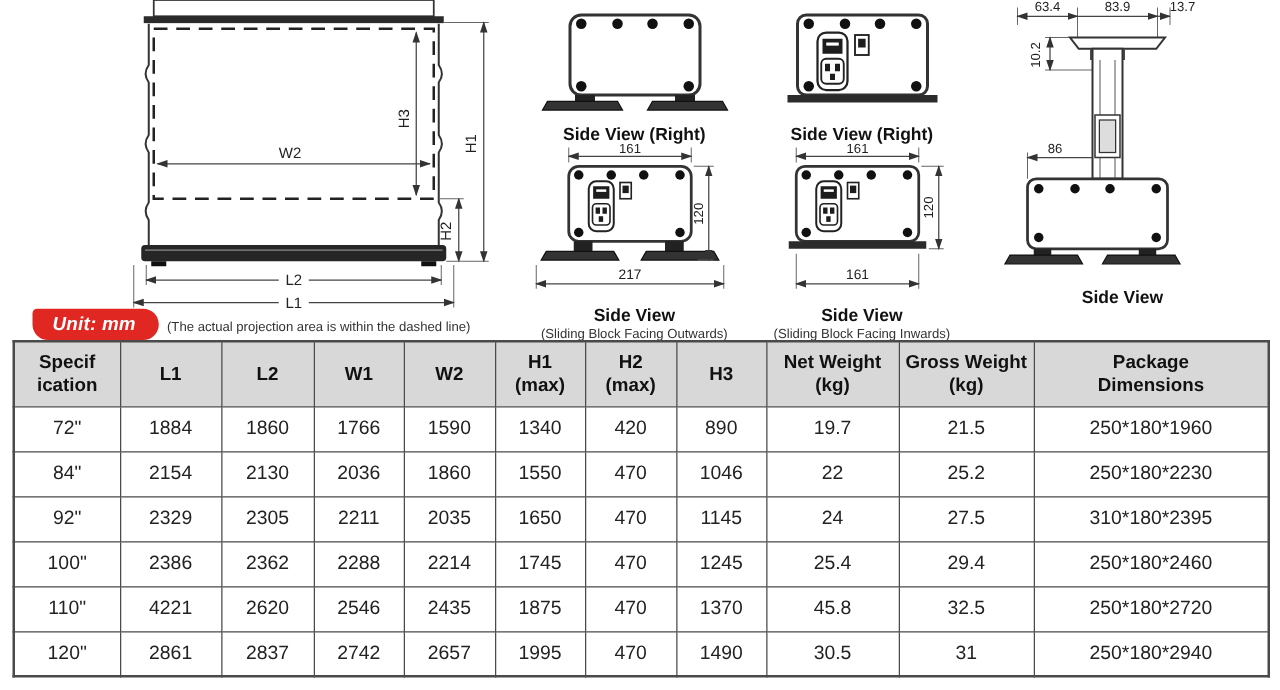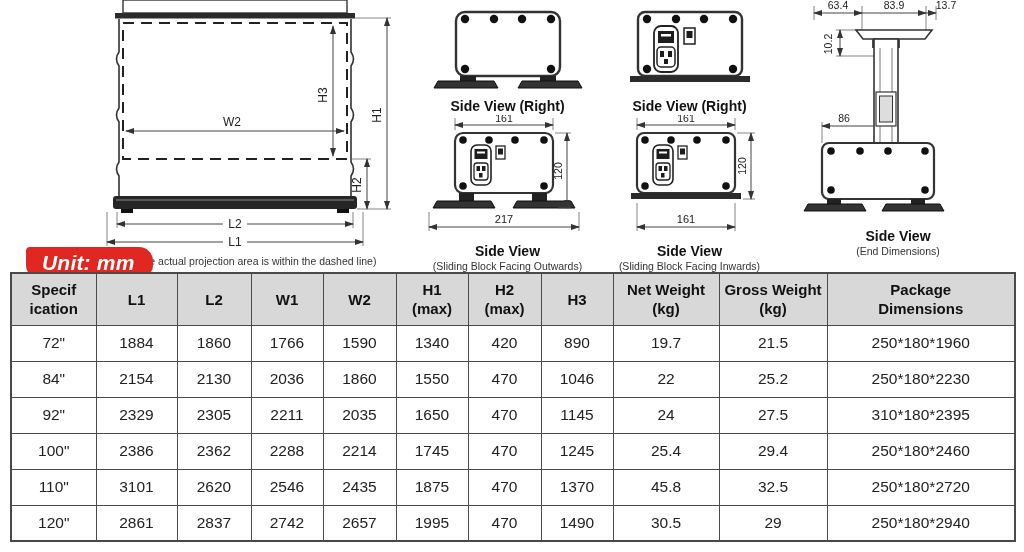--- a/index.html
+++ b/index.html
@@ -16,21 +16,21 @@
   .cap-title { font-weight: bold; font-size: 14px; color: #111; margin-top: 2px; }
   .cap-sub { font-size: 10.5px; color: #333; margin-top: 1px; }
   svg text { font-family: "Liberation Sans", sans-serif; fill: #222; }
   .dim { stroke: #444; stroke-width: 1; fill: none; }
   .ext { stroke: #666; stroke-width: 0.8; fill: none; }
   .outline { stroke: #333; fill: #fff; }
 
   #unit-badge {
     position: absolute; left: 26px; top: 247px;
     background: #e02721; color: #fff;
-    font-weight: bold; font-style: italic; font-size: 21px;
+    font-weight: bold; font-style: italic; font-size: 15px;
     padding: 4px 18px 4px 16px;
     border-radius: 4px 14px 14px 14px;
     letter-spacing: 0.2px;
   }
 
   #spec-table-wrap { position: absolute; left: 10px; top: 272px; width: 1004px; }
   table { border-collapse: collapse; table-layout: fixed; width: 1004px; }
   th, td { border: 1px solid #4a4a4a; text-align: center; vertical-align: middle; }
   table { border: 2px solid #4a4a4a; }
   th {
@@ -277,21 +277,20 @@
       <circle cx="110" cy="151" r="3.8" fill="#111"></circle>
         <circle cx="147" cy="151" r="3.8" fill="#111"></circle>
       <circle cx="53" cy="190" r="3.8" fill="#111"></circle>
         <circle cx="147" cy="190" r="3.8" fill="#111"></circle>
       <rect x="49" y="199" width="14" height="5" fill="#222"></rect>
       <rect x="133" y="199" width="14" height="5" fill="#222"></rect>
       <polygon points="26,211 88,211 84,204 30,204" fill="#333" stroke="#111" stroke-width="1"></polygon>
       <polygon points="104,211 166,211 162,204 108,204" fill="#333" stroke="#111" stroke-width="1"></polygon>
     </svg>
     <div class="cap-title">Side View</div>
-    <div class="cap-sub">(End Dimensions)</div>
   </div>
 
   <div id="unit-badge">Unit: mm</div>
 
   <div id="spec-table-wrap">
     <table>
       <colgroup>
         <col style="width:85px">
           <col style="width:81px">
           <col style="width:74px">
@@ -373,41 +372,41 @@
             <td>2214</td>
             <td>1745</td>
             <td>470</td>
             <td>1245</td>
             <td>25.4</td>
             <td>29.4</td>
             <td>250*180*2460</td>
           </tr>
           <tr>
             <td>110"</td>
-            <td>3101</td>
+            <td>4221</td>
             <td>2620</td>
             <td>2546</td>
             <td>2435</td>
             <td>1875</td>
             <td>470</td>
             <td>1370</td>
             <td>45.8</td>
             <td>32.5</td>
             <td>250*180*2720</td>
           </tr>
           <tr>
             <td>120"</td>
             <td>2861</td>
             <td>2837</td>
             <td>2742</td>
             <td>2657</td>
             <td>1995</td>
             <td>470</td>
             <td>1490</td>
             <td>30.5</td>
-            <td>29</td>
+            <td>31</td>
             <td>250*180*2940</td>
           </tr>
         </tbody>
     </table>
   </div>
 
 </div>
 
 </body></html>

